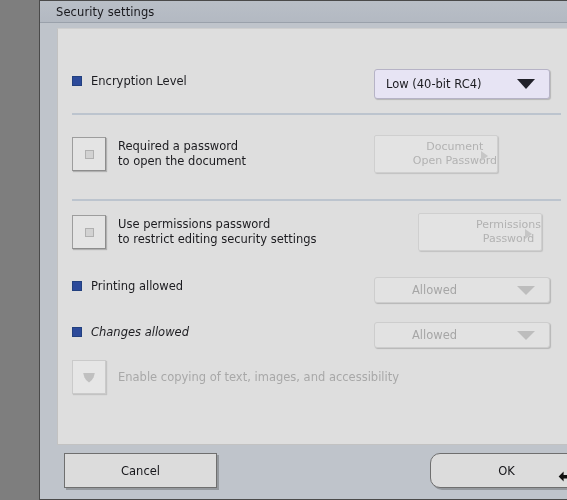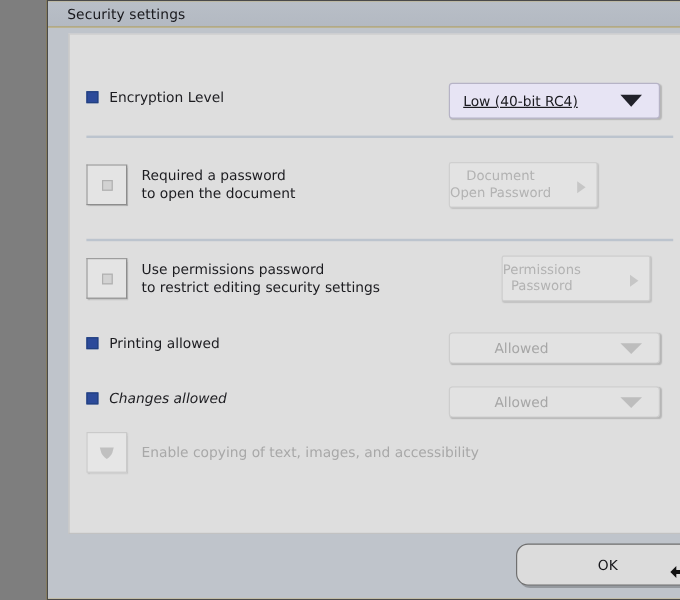--- a/index.html
+++ b/index.html
@@ -109,21 +109,21 @@
     border-right: 9px solid transparent;
     flex: 0 0 auto;
   }
 
   .combo.enabled {
     background: #e7e4f4;
     border: 1px solid #b6b3c6;
     width: 176px;
     height: 30px;
   }
-  .combo.enabled .combo-text { color: #1b1b20; text-decoration: underline; }
+  .combo.enabled .combo-text { color: #1b1b20; }
   .combo.enabled .combo-arrow { border-top: 10px solid #21212a; }
 
   .combo.disabled {
     background: #e2e2e2;
     border: 1px solid #cdcdcd;
     width: 176px;
     height: 26px;
     padding-left: 26px;
   }
   .combo.disabled .combo-text { color: #a6a6a6; }
@@ -180,21 +180,21 @@
   .pw-button {
     width: 124px;
     height: 38px;
     background: #e3e3e3;
     border: 1px solid #cfcfcf;
     box-sizing: border-box;
     border-radius: 2px;
     position: relative;
     display: flex;
     align-items: center;
-    justify-content: flex-start;
+    justify-content: flex-end;
     box-shadow: 1px 1px 1px rgba(0,0,0,0.13);
   }
   .pw-button .pw-label {
     font-size: 11px;
     color: #b2b2b2;
     line-height: 14px;
     text-align: center;
     white-space: nowrap;
   }
   .pw-button .pw-arrow {
@@ -350,20 +350,23 @@
           <svg class="check-glyph" viewBox="0 0 14 13">
             <path d="M1.2 2.0 L12.8 2.0 L11.6 6.2 Q10.8 8.6 7.0 11.6 Q3.2 8.6 2.4 6.2 Z" fill="currentColor"></path>
           </svg>
         </div>
         <span class="one-line-muted">Enable copying of text, images, and accessibility</span>
       </div>
 
     </div>
 
     <div class="footer">
+      <div class="dlg-button btn-cancel">
+        <span class="btn-text">Cancel</span>
+      </div>
       <div class="dlg-button btn-ok">
         <span class="btn-text">OK</span>
         <svg class="enter-glyph" viewBox="0 0 18 18">
           <path d="M14.6 2.0 L16.6 2.0 L16.6 12.4 L6.6 12.4 L6.6 15.6 L1.6 10.6 L6.6 5.6 L6.6 9.0 L14.6 9.0 Z" fill="#111111"></path>
         </svg>
       </div>
     </div>
 
   </div>
 

